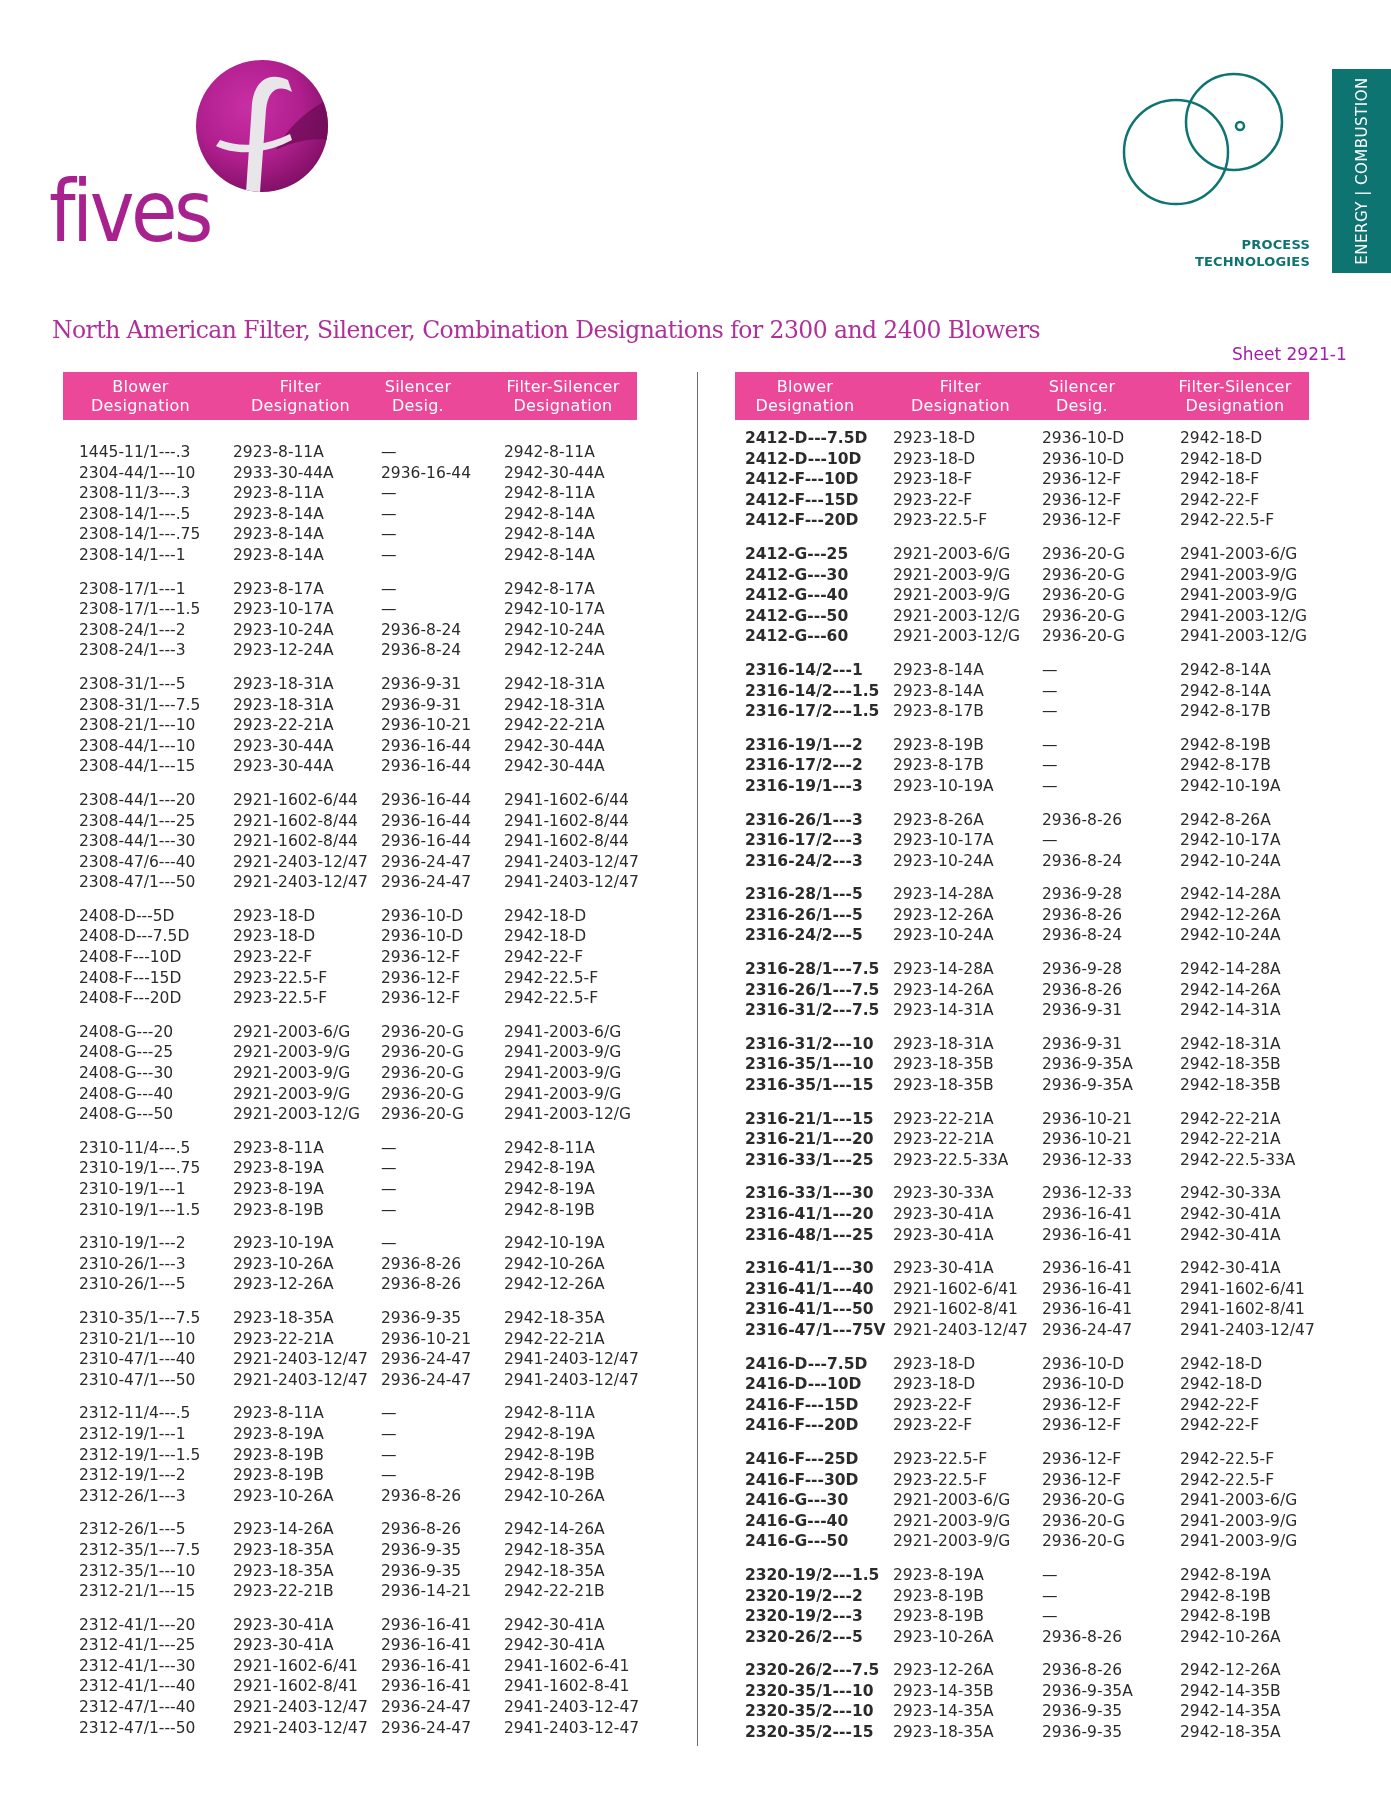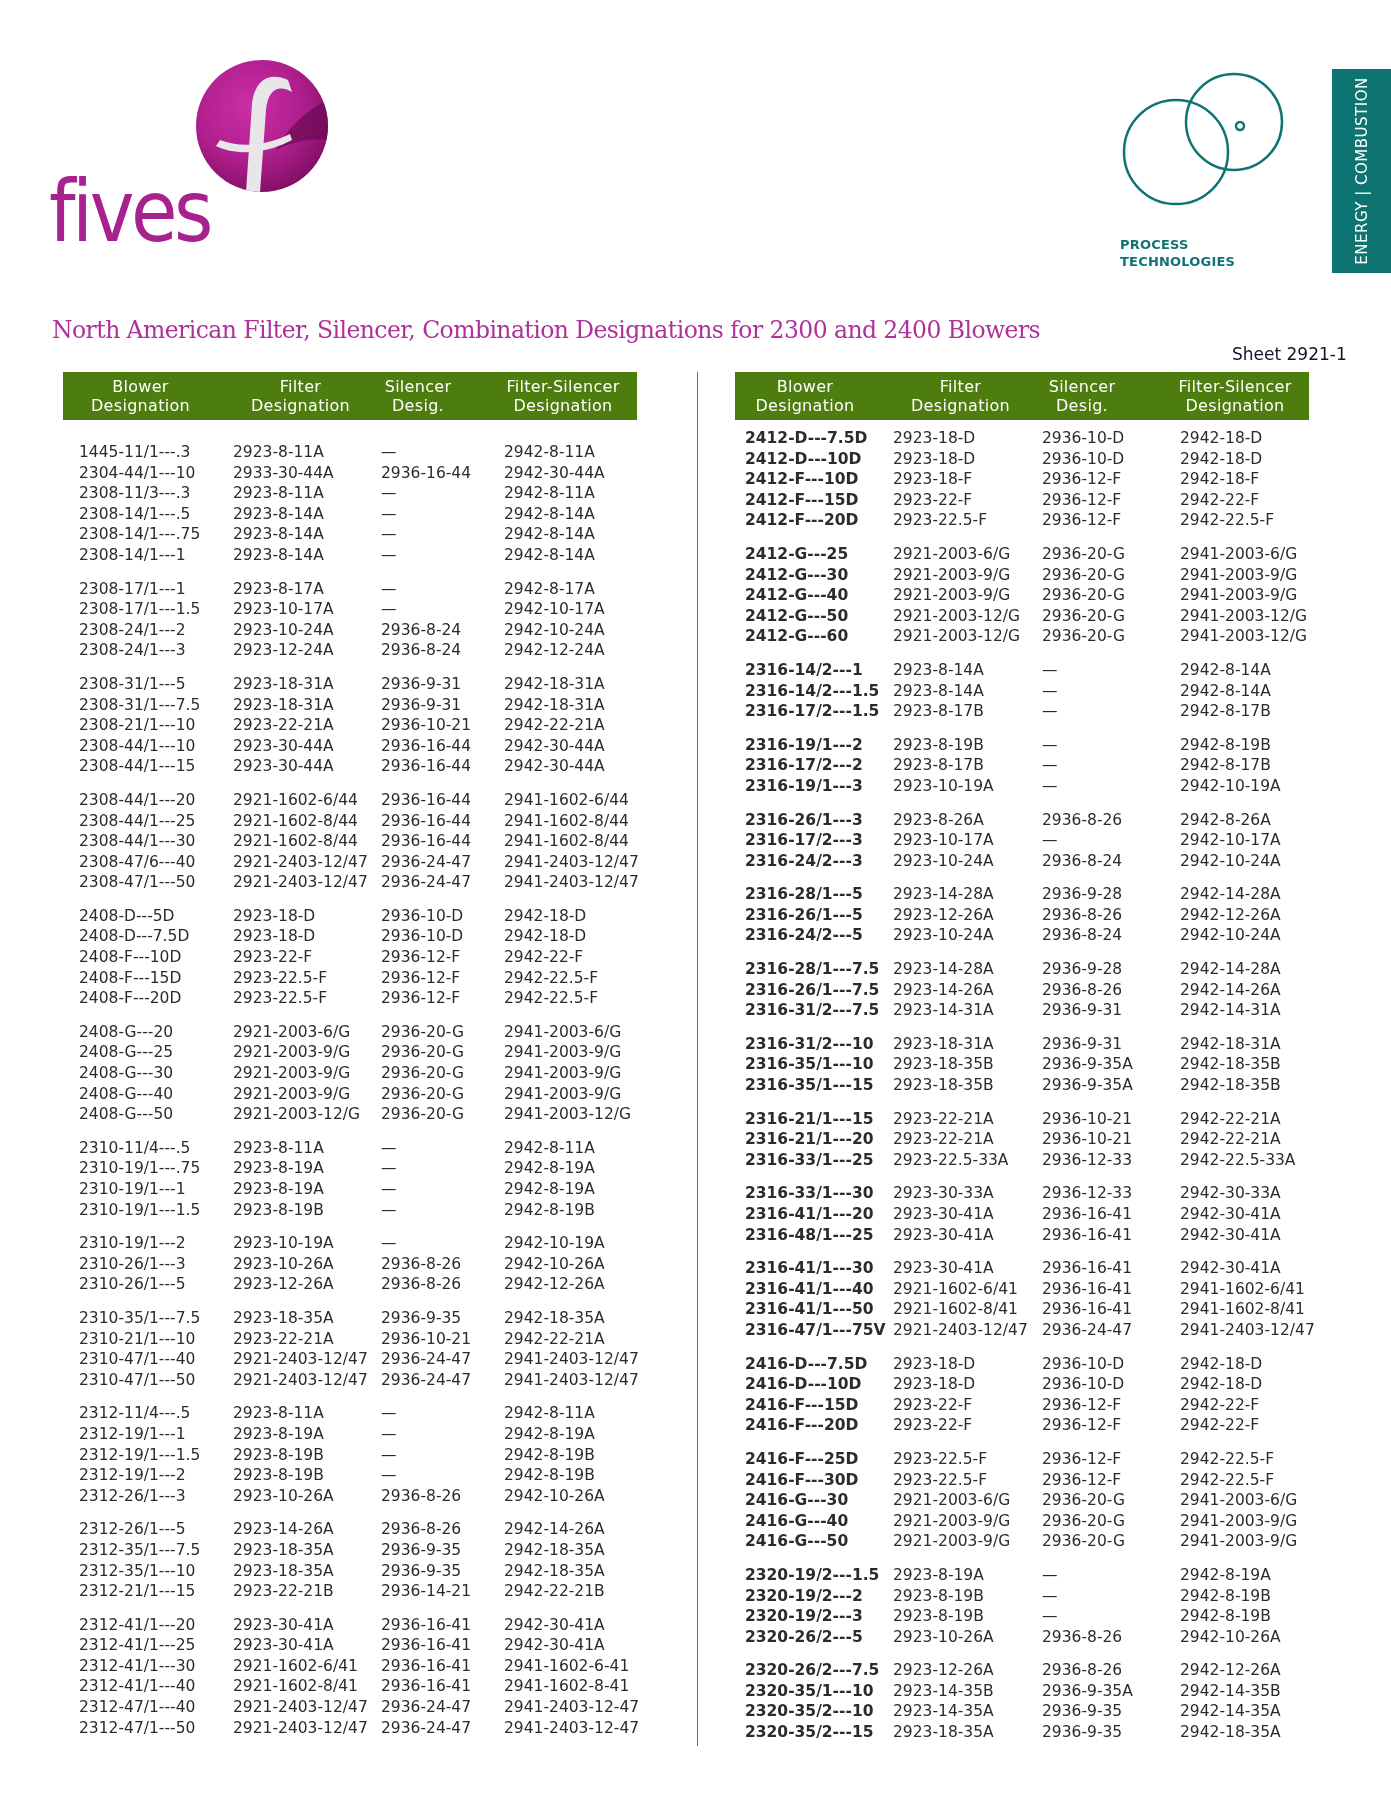--- a/index.html
+++ b/index.html
@@ -5,34 +5,34 @@
   html, body { margin: 0; padding: 0; background: #ffffff; }
   body { width: 1391px; height: 1800px; position: relative; overflow: hidden; font-family: "DejaVu Sans", sans-serif; color: #2b2b2b; }
 
   .logo-fives { position: absolute; left: 45px; top: 52px; width: 300px; height: 220px; }
   .logo-fives .ball { position: absolute; left: 151px; top: 8px; width: 132px; height: 132px; border-radius: 50%;
     background: radial-gradient(circle at 40% 35%, #c92fa4 0%, #b01f8e 45%, #7d0e62 80%, #55063f 100%); overflow: hidden; }
   .logo-fives .ball svg { position: absolute; left: 0; top: 0; }
   .logo-fives .word { position: absolute; left: 4px; top: 116px; font-family: "DejaVu Sans", sans-serif; font-size: 86px; letter-spacing: -4px; color: #a8228f; line-height: 1; transform: scaleX(0.88); transform-origin: left top; }
 
   .pt-logo { position: absolute; left: 1120px; top: 70px; width: 190px; height: 210px; }
-  .pt-logo .label { position: absolute; left: 0; top: 166px; width: 190px; text-align: left; color: #0e7472; font-size: 13px; font-weight: bold; line-height: 17px; letter-spacing: 0.2px; }
+  .pt-logo .label { position: absolute; left: 0; top: 166px; width: 190px; text-align: right; color: #0e7472; font-size: 13px; font-weight: bold; line-height: 17px; letter-spacing: 0.2px; }
 
   .side-tab { position: absolute; left: 1332px; top: 69px; width: 59px; height: 204px; background: #0e7472; }
   .side-tab span { position: absolute; left: 50%; top: 50%; transform: translate(-50%, -50%) rotate(-90deg); white-space: nowrap; color: #ffffff; font-size: 15px; letter-spacing: 0.5px; }
 
   .title { position: absolute; left: 52px; top: 315px; font-family: "DejaVu Serif", serif; font-size: 25px; color: #b0309a; letter-spacing: -0.6px; transform: scaleX(0.94); transform-origin: left top; white-space: nowrap; }
-  .sheet { position: absolute; left: 1232px; top: 344px; font-size: 17px; color: #0f172a; white-space: nowrap; }
+  .sheet { position: absolute; left: 1232px; top: 344px; font-size: 17px; color: #a21caf; white-space: nowrap; }
 
   .divider { position: absolute; left: 697px; top: 372px; width: 1px; height: 1374px; background: #6b6b6b; }
 
   .table { position: absolute; top: 372px; width: 574px; }
   .table.left { left: 63px; }
   .table.right { left: 735px; }
-  .thead { height: 48px; background: #4d7c0f; color: #ffffff; position: relative; }
+  .thead { height: 48px; background: #ec4899; color: #ffffff; position: relative; }
   .thead .th { position: absolute; top: 5px; text-align: center; font-size: 16px; line-height: 19px; font-weight: normal; letter-spacing: 0.3px; }
   .tbody { position: relative; }
   .group { margin-top: 13px; }
   .table.left .group:first-child { margin-top: 22px; }
   .table.right .group:first-child { margin-top: 8px; }
   .row { position: relative; height: 20.6px; font-size: 15.5px; line-height: 20.6px; white-space: nowrap; }
   .row span { position: absolute; top: 0; }
 
   .table.left .c0 { left: 16px; } .table.left .c1 { left: 170px; } .table.left .c2 { left: 318px; } .table.left .c3 { left: 441px; }
   .table.right .c0 { left: 10px; font-weight: bold; } .table.right .c1 { left: 158px; } .table.right .c2 { left: 307px; } .table.right .c3 { left: 445px; }

